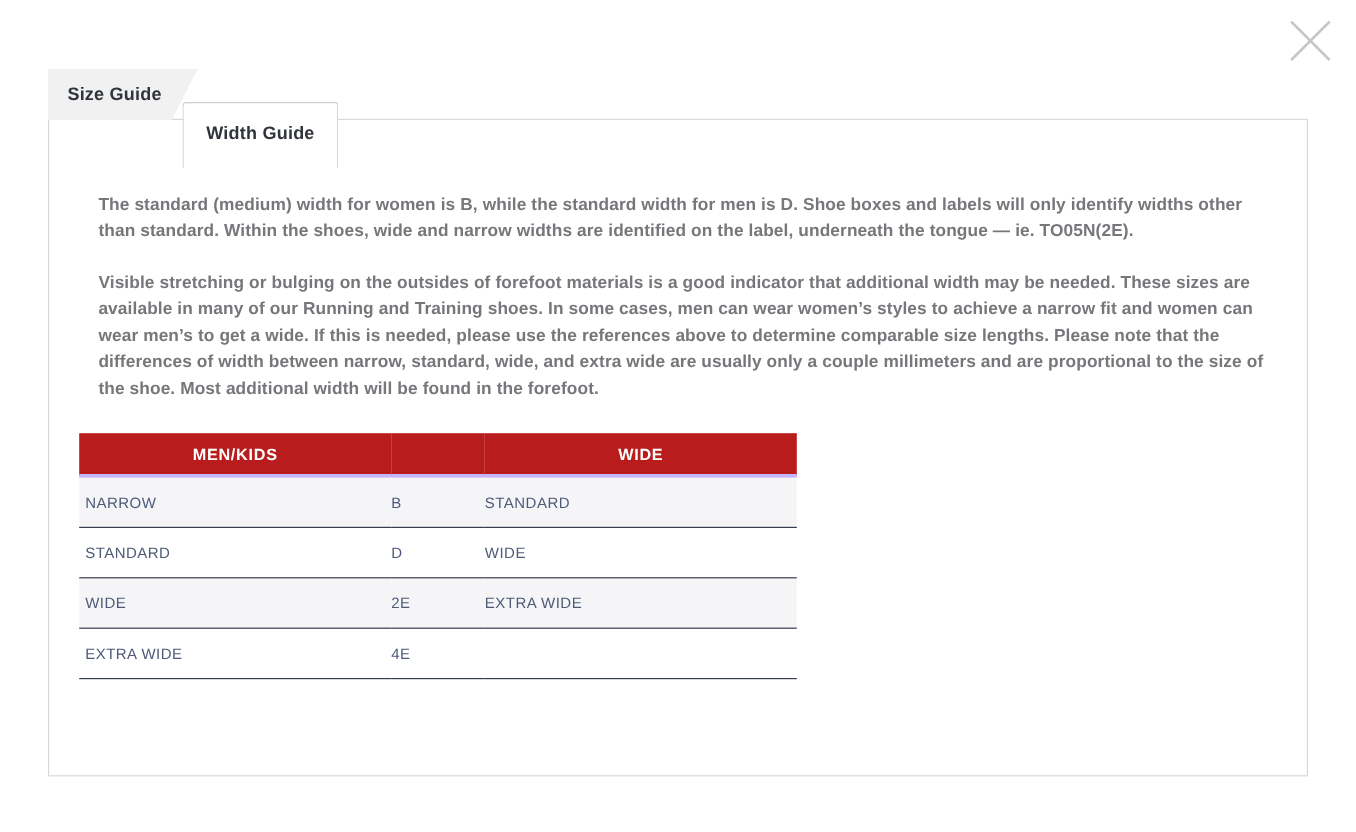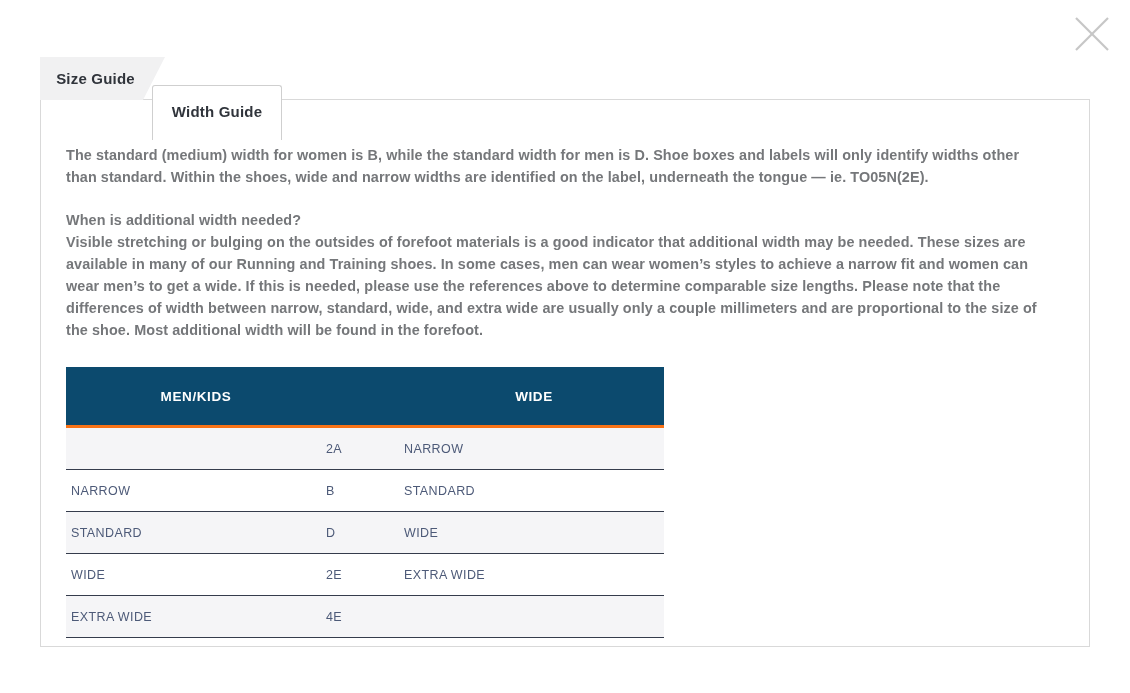--- a/index.html
+++ b/index.html
@@ -64,43 +64,43 @@
   .panel-content {
     padding: 44px 25px 0 25px;
   }
 
   .body-text {
     color: #75777a;
     font-size: 14.4px;
     line-height: 22px;
     font-weight: 600;
     letter-spacing: .1px;
-    margin: 0;
+    margin: 16px;
   }
   .intro { width: 972px; margin-bottom: 21px; }
   .q-heading { width: 985px; }
   .q-body { width: 985px; }
 
   
   .width-table {
     border-collapse: collapse;
     width: 598px;
     margin-top: 26px;
     table-layout: fixed;
   }
   .width-table thead th {
-    background: #0c4a6e;
+    background: #b91c1c;
     color: #ffffff;
     font-size: 13.5px;
     font-weight: 700;
     letter-spacing: .6px;
     height: 34px;
     text-align: center;
-    padding: 12px;
-    border-bottom: 3px solid #f97316;
+    padding: 0;
+    border-bottom: 3px solid #c4b5fd;
   }
   .width-table tbody td {
     height: 41px;
     padding: 0;
     border-bottom: 1px solid #353c4c;
     font-size: 12.5px;
     font-weight: 400;
     color: #4d5a78;
     letter-spacing: .4px;
     text-align: left;
@@ -127,42 +127,36 @@
 </div>
 <div class="tab tab-active">
   <span>Width Guide</span>
 </div>
 
 <div class="panel">
   <div class="panel-content">
 
     <p class="body-text intro">The standard (medium) width for women is B, while the standard width for men is D. Shoe boxes and labels will only identify widths other than standard. Within the shoes, wide and narrow widths are identified on the label, underneath the tongue — ie. TO05N(2E).</p>
 
-    <p class="body-text q-heading">When is additional width needed?</p>
     <p class="body-text q-body">Visible stretching or bulging on the outsides of forefoot materials is a good indicator that additional width may be needed. These sizes are available in many of our Running and Training shoes. In some cases, men can wear women’s styles to achieve a narrow fit and women can wear men’s to get a wide. If this is needed, please use the references above to determine comparable size lengths. Please note that the differences of width between narrow, standard, wide, and extra wide are usually only a couple millimeters and are proportional to the size of the shoe. Most additional width will be found in the forefoot.</p>
 
     <table class="width-table">
       <colgroup>
         <col class="col-men">
           <col class="col-code">
           <col class="col-women">
       </colgroup>
       <thead>
         <tr>
           <th>MEN/KIDS</th>
           <th></th>
           <th>WIDE</th>
         </tr>
       </thead>
       <tbody>
-        <tr>
-          <td class="c1"></td>
-          <td>2A</td>
-          <td>NARROW</td>
-        </tr>
         <tr>
           <td class="c1">NARROW</td>
           <td>B</td>
           <td>STANDARD</td>
         </tr>
         <tr>
           <td class="c1">STANDARD</td>
           <td>D</td>
           <td>WIDE</td>
         </tr>

